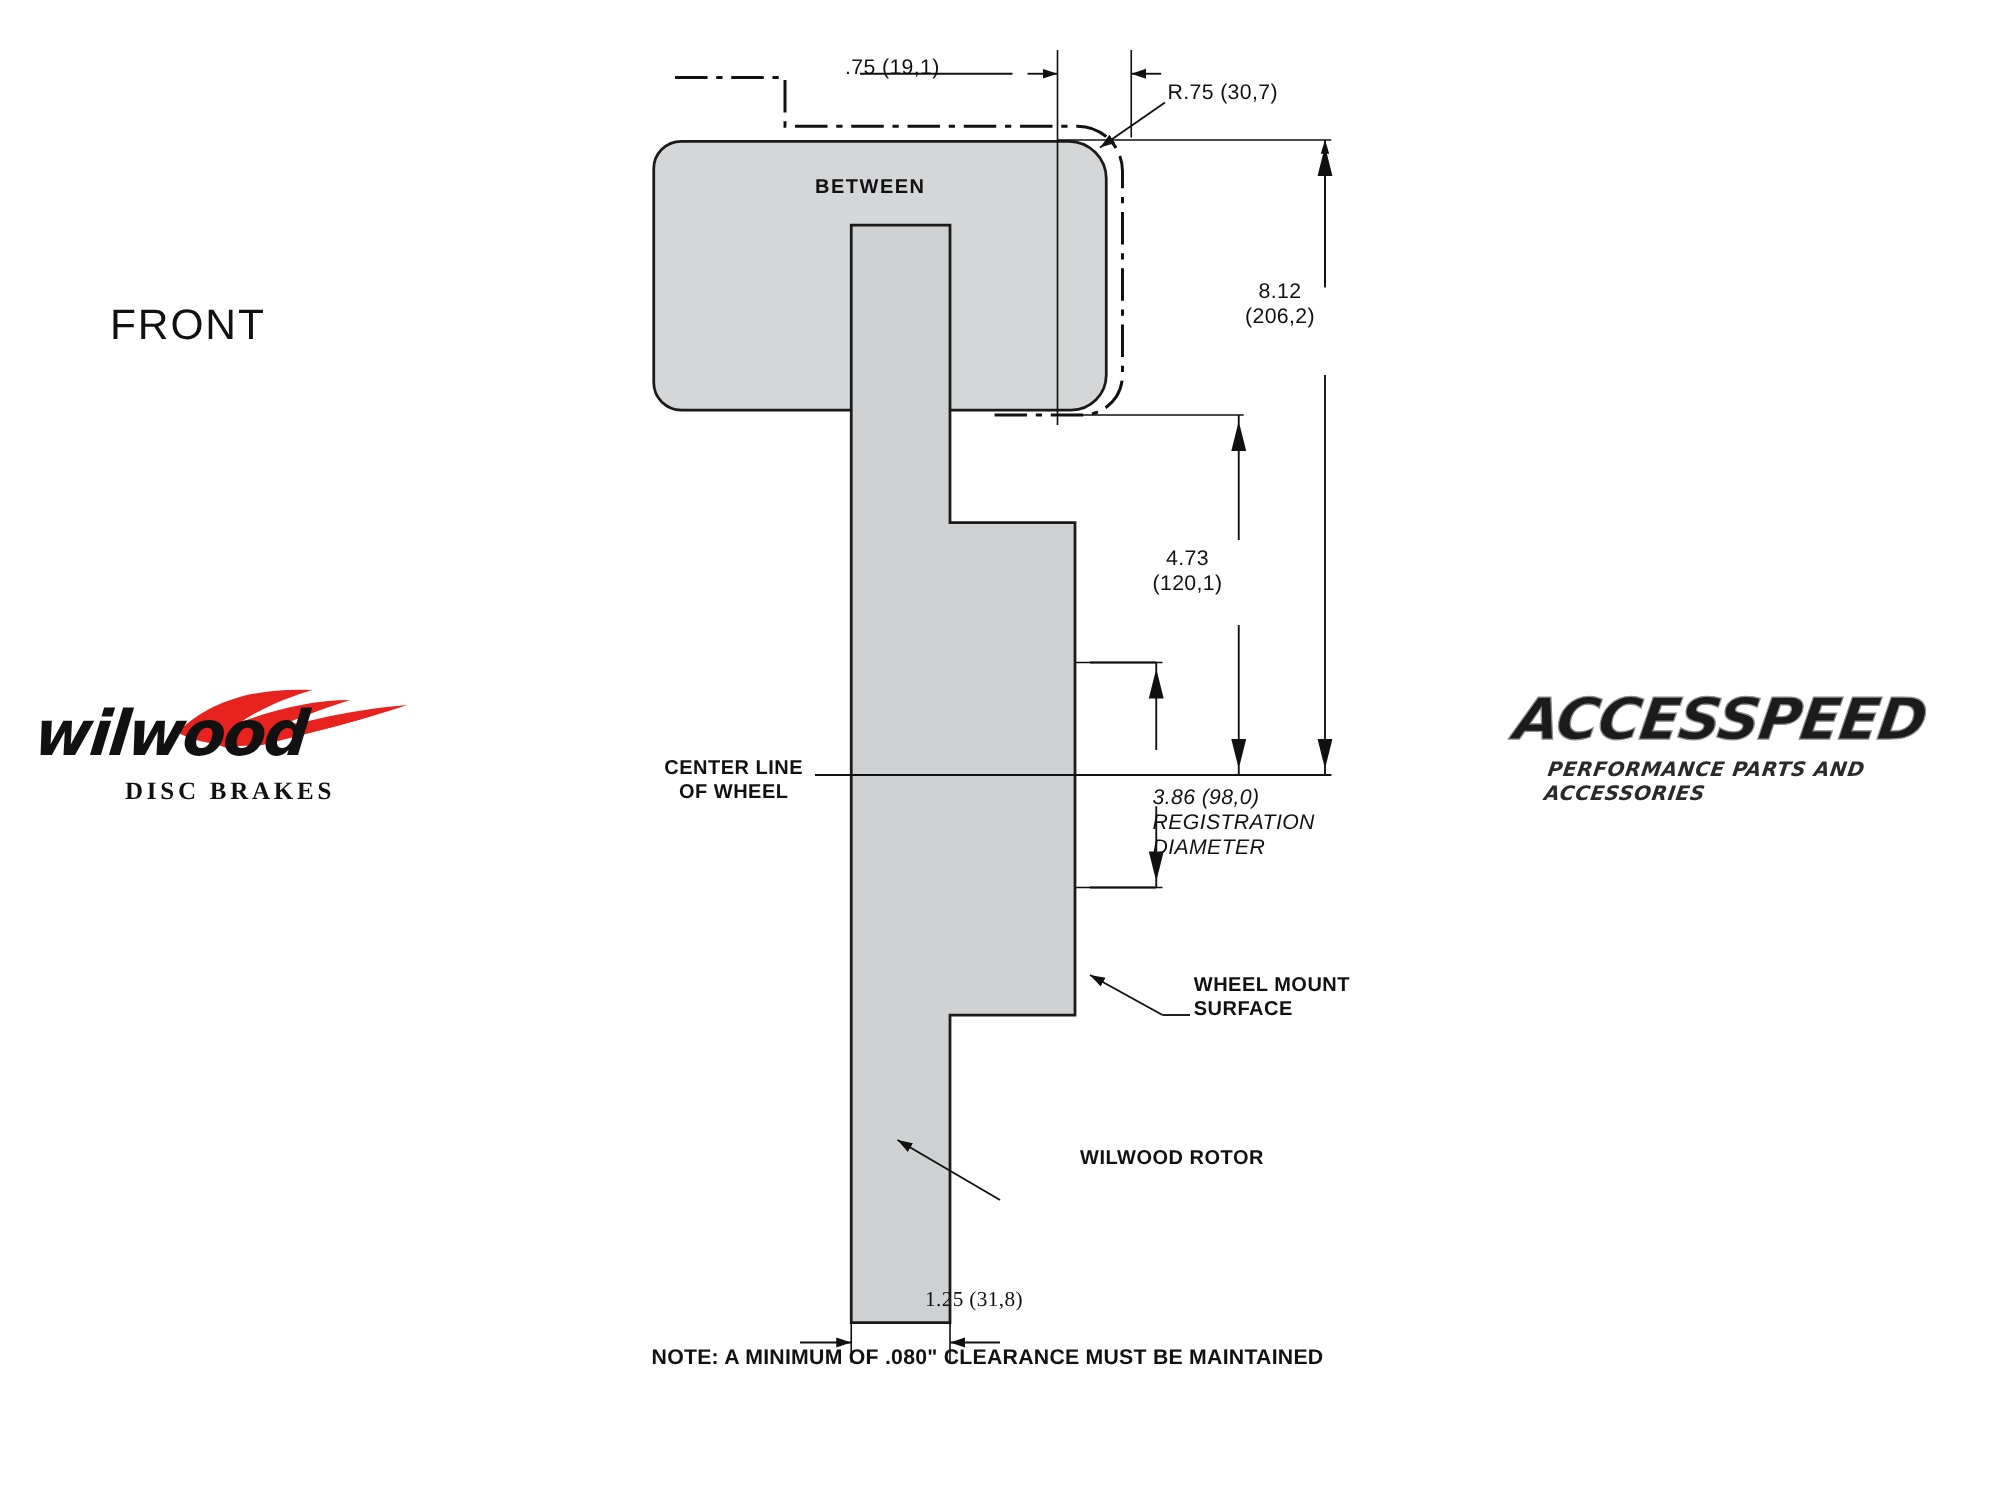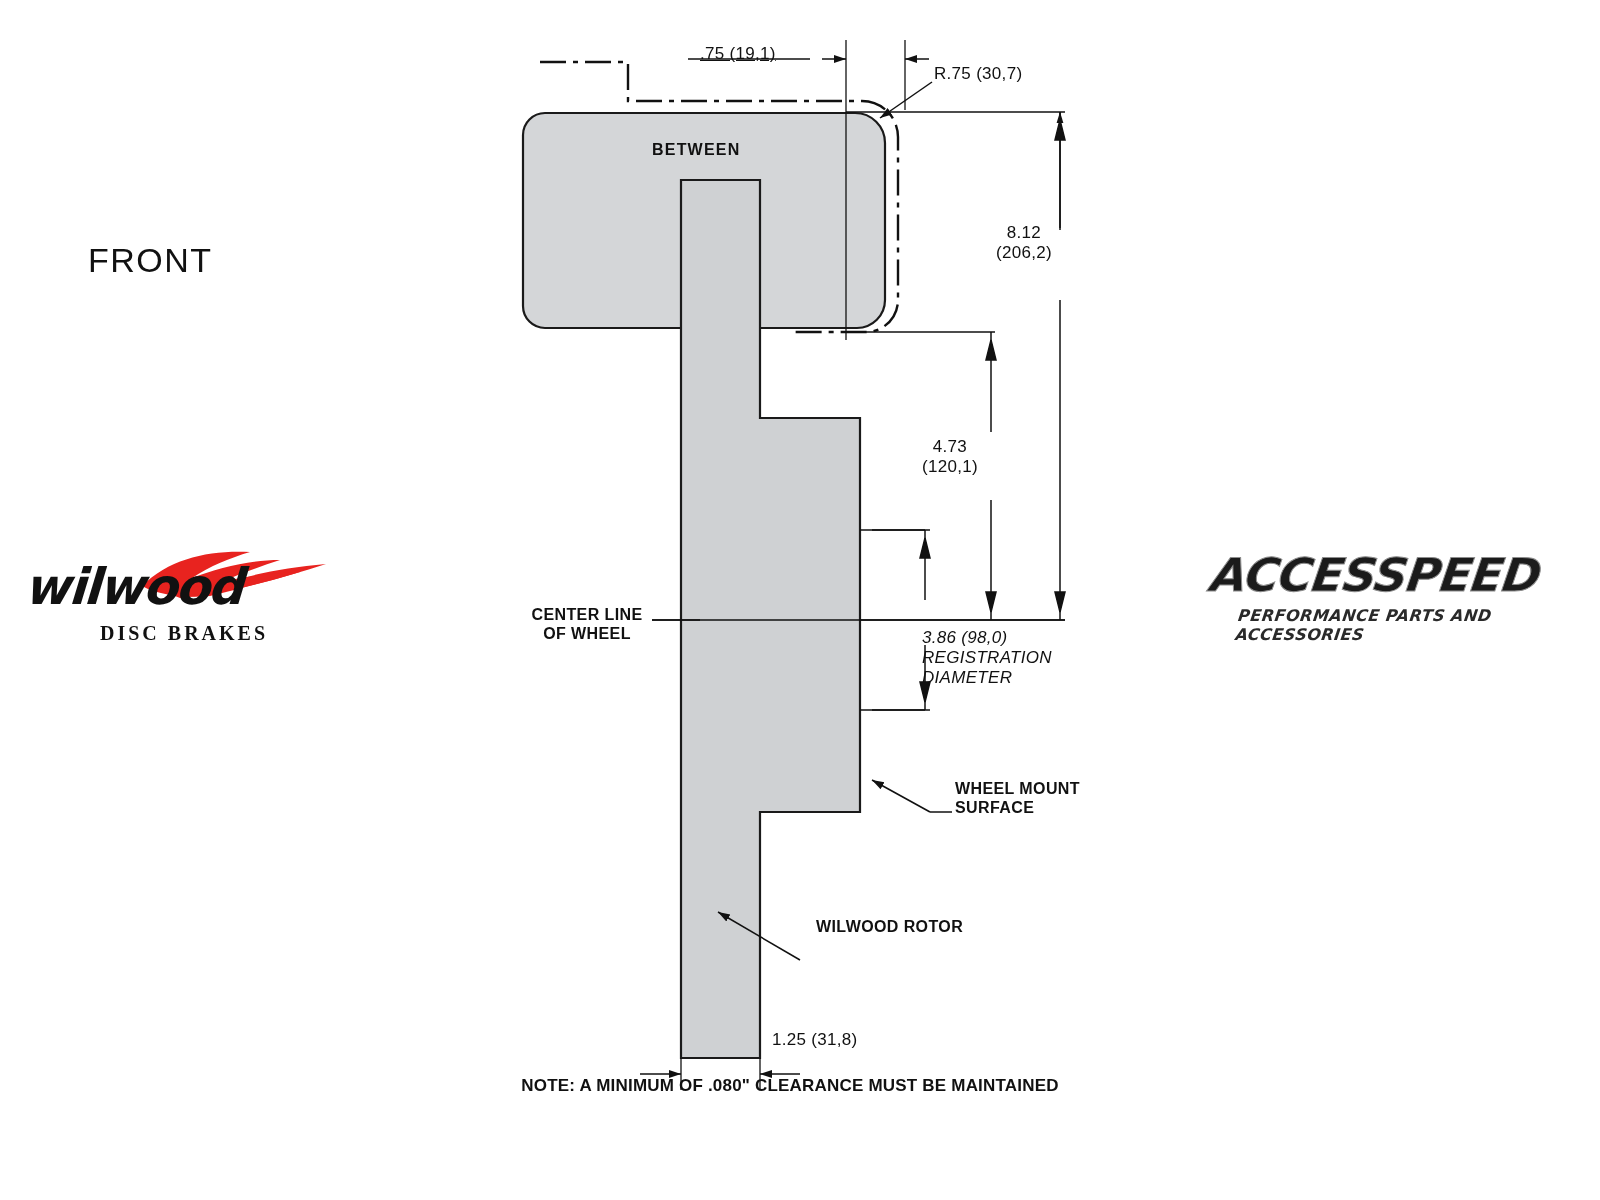--- a/index.html
+++ b/index.html
@@ -255,43 +255,43 @@
 
     <g stroke="#111111" stroke-width="1.4">
       <line x1="652" y1="620" x2="700" y2="620"></line>
     </g>
   </svg>
 
   <div class="label view-label" style="left:88px; top:240px;">FRONT</div>
 
   <div class="label caliper-text" style="left:652px; top:141px;">BETWEEN</div>
 
-  <div class="label dim" style="left:700px; top:44px;text-decoration:underline;">.75 (19,1)</div>
+  <div class="label dim" style="left:676px; top:44px;">.75 (19,1)</div>
 
   <div class="label dim" style="left:934px; top:64px;">R.75 (30,7)</div>
 
   <div class="label dim" style="left:996px; top:223px; text-align:center;">8.12
 (206,2)</div>
 
   <div class="label dim" style="left:922px; top:437px; text-align:center;">4.73
 (120,1)</div>
 
   <div class="label dim" style="left:922px; top:628px;font-style:italic;">3.86 (98,0)
 REGISTRATION
 DIAMETER</div>
 
-  <div class="label dim" style="left:772px; top:1030px;">1.25 (31,8)</div>
+  <div class="label dim" style="left:740px; top:1030px;font-family:Liberation Serif, serif;">1.25 (31,8)</div>
 
   <div class="label callout" style="left:512px; top:578px; text-align:center; width:150px;margin-top:28px;">CENTER LINE
 OF WHEEL</div>
 
   <div class="label callout" style="left:955px; top:780px;">WHEEL MOUNT
 SURFACE</div>
 
-  <div class="label callout" style="left:816px; top:918px;">WILWOOD ROTOR</div>
+  <div class="label callout" style="left:864px; top:918px;">WILWOOD ROTOR</div>
 
   <div class="label note" style="left:480px; top:1076px; width:620px;">NOTE: A MINIMUM OF .080" CLEARANCE MUST BE MAINTAINED</div>
 
   <div class="wilwood-logo">
     <svg class="ww-swoosh" viewBox="0 0 190 54">
       <path d="M2,40 C30,12 70,4 110,6 C90,12 70,20 52,32 C78,22 110,14 140,14 C116,22 92,30 70,42 C104,30 140,22 186,18 C150,30 110,40 70,50 C48,52 20,50 2,40 Z" fill="#e8231f"></path>
       <path d="M30,48 C64,38 110,28 160,26 C120,38 80,48 40,52 Z" fill="#e8231f"></path>
     </svg>
     <div class="ww-word">wilwood</div>
     <div class="ww-sub">DISC BRAKES</div>

